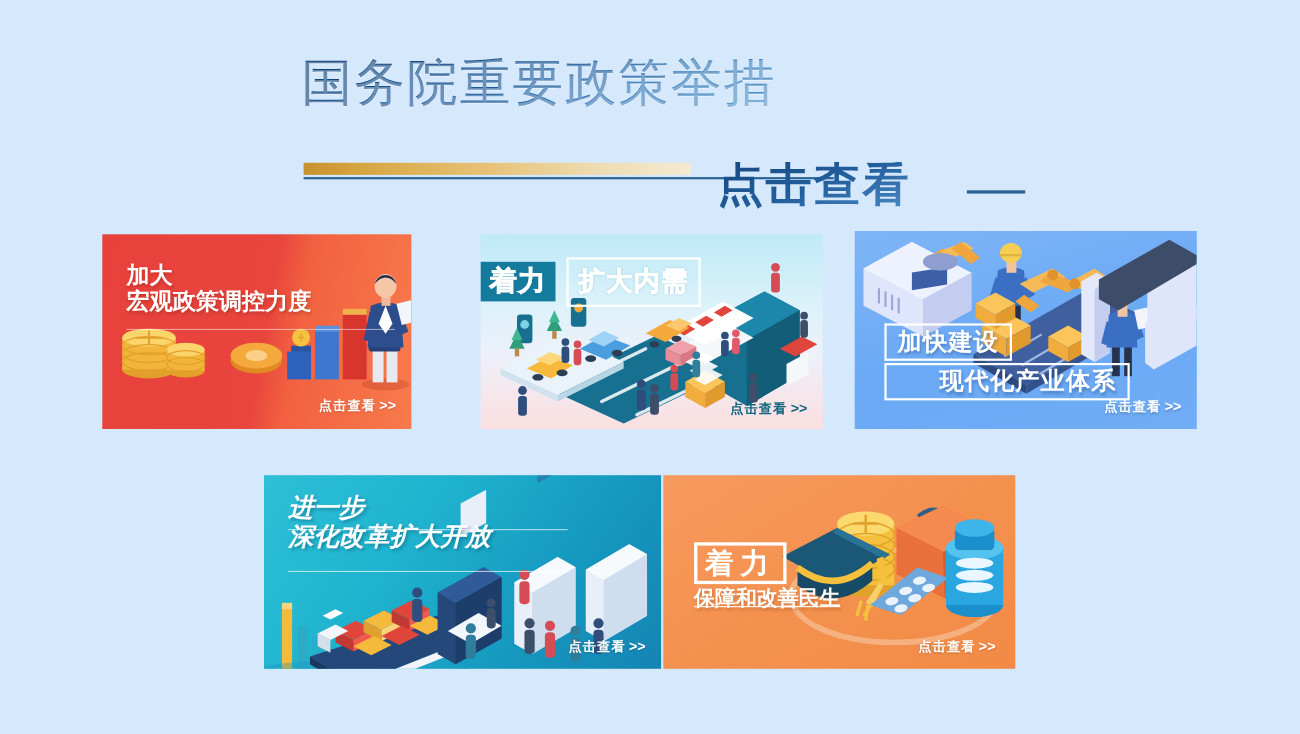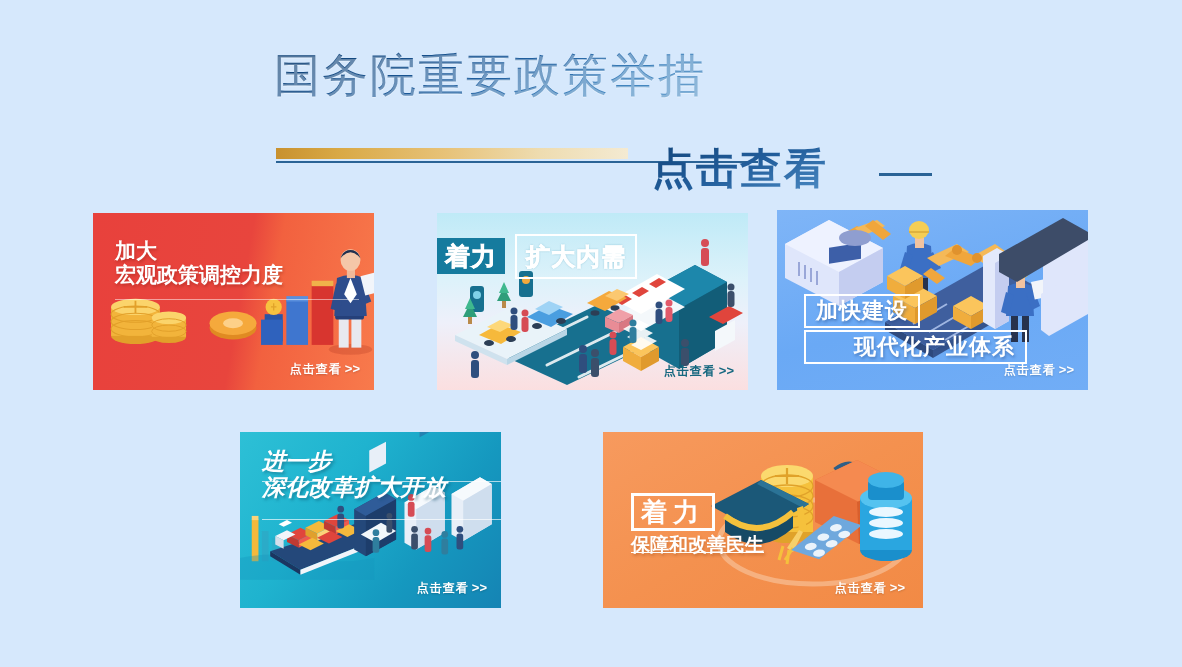--- a/index.html
+++ b/index.html
@@ -73,21 +73,21 @@
     background:linear-gradient(165deg,#7fb5f7 0%,#6aa9f5 55%,#71adf6 100%); }
   #card3 .t-box { position:absolute; z-index:6; border:2px solid #fff;
     padding:1px 10px; }
   #card3 .t-box span { color:#fff; font-weight:bold; font-size:22px; line-height:28px;
     letter-spacing:1px; text-shadow:1px 2px 3px rgba(25,60,120,.4); }
   #card3 .b1 { left:27px; top:84px; }
   #card3 .b2 { left:27px; top:120px;padding-left:48px; }
   #card3 .cta { right:14px; bottom:11px; }
 
   
-  #card4 { left:240px; top:432px; width:261px; height:176px;
+  #card4 { left:240px; top:432px; width:361px; height:176px;
     background:linear-gradient(125deg,#2dc0d6 0%,#1fb3cf 35%,#1598bf 70%,#1584b4 100%); }
   #card4 .card-title { left:22px; top:16px; font-size:23px; font-style:italic;
     text-shadow:2px 2px 3px rgba(10,70,95,.4); }
   #card4 .rule-a { position:absolute; left:22px; top:49px; width:254px; height:1px;
     background:rgba(255,255,255,.65); z-index:6; }
   #card4 .rule-b { position:absolute; left:22px; top:87px; width:254px; height:1px;
     background:rgba(255,255,255,.65); z-index:6; }
   #card4 .cta { right:14px; bottom:11px; }
 
   

